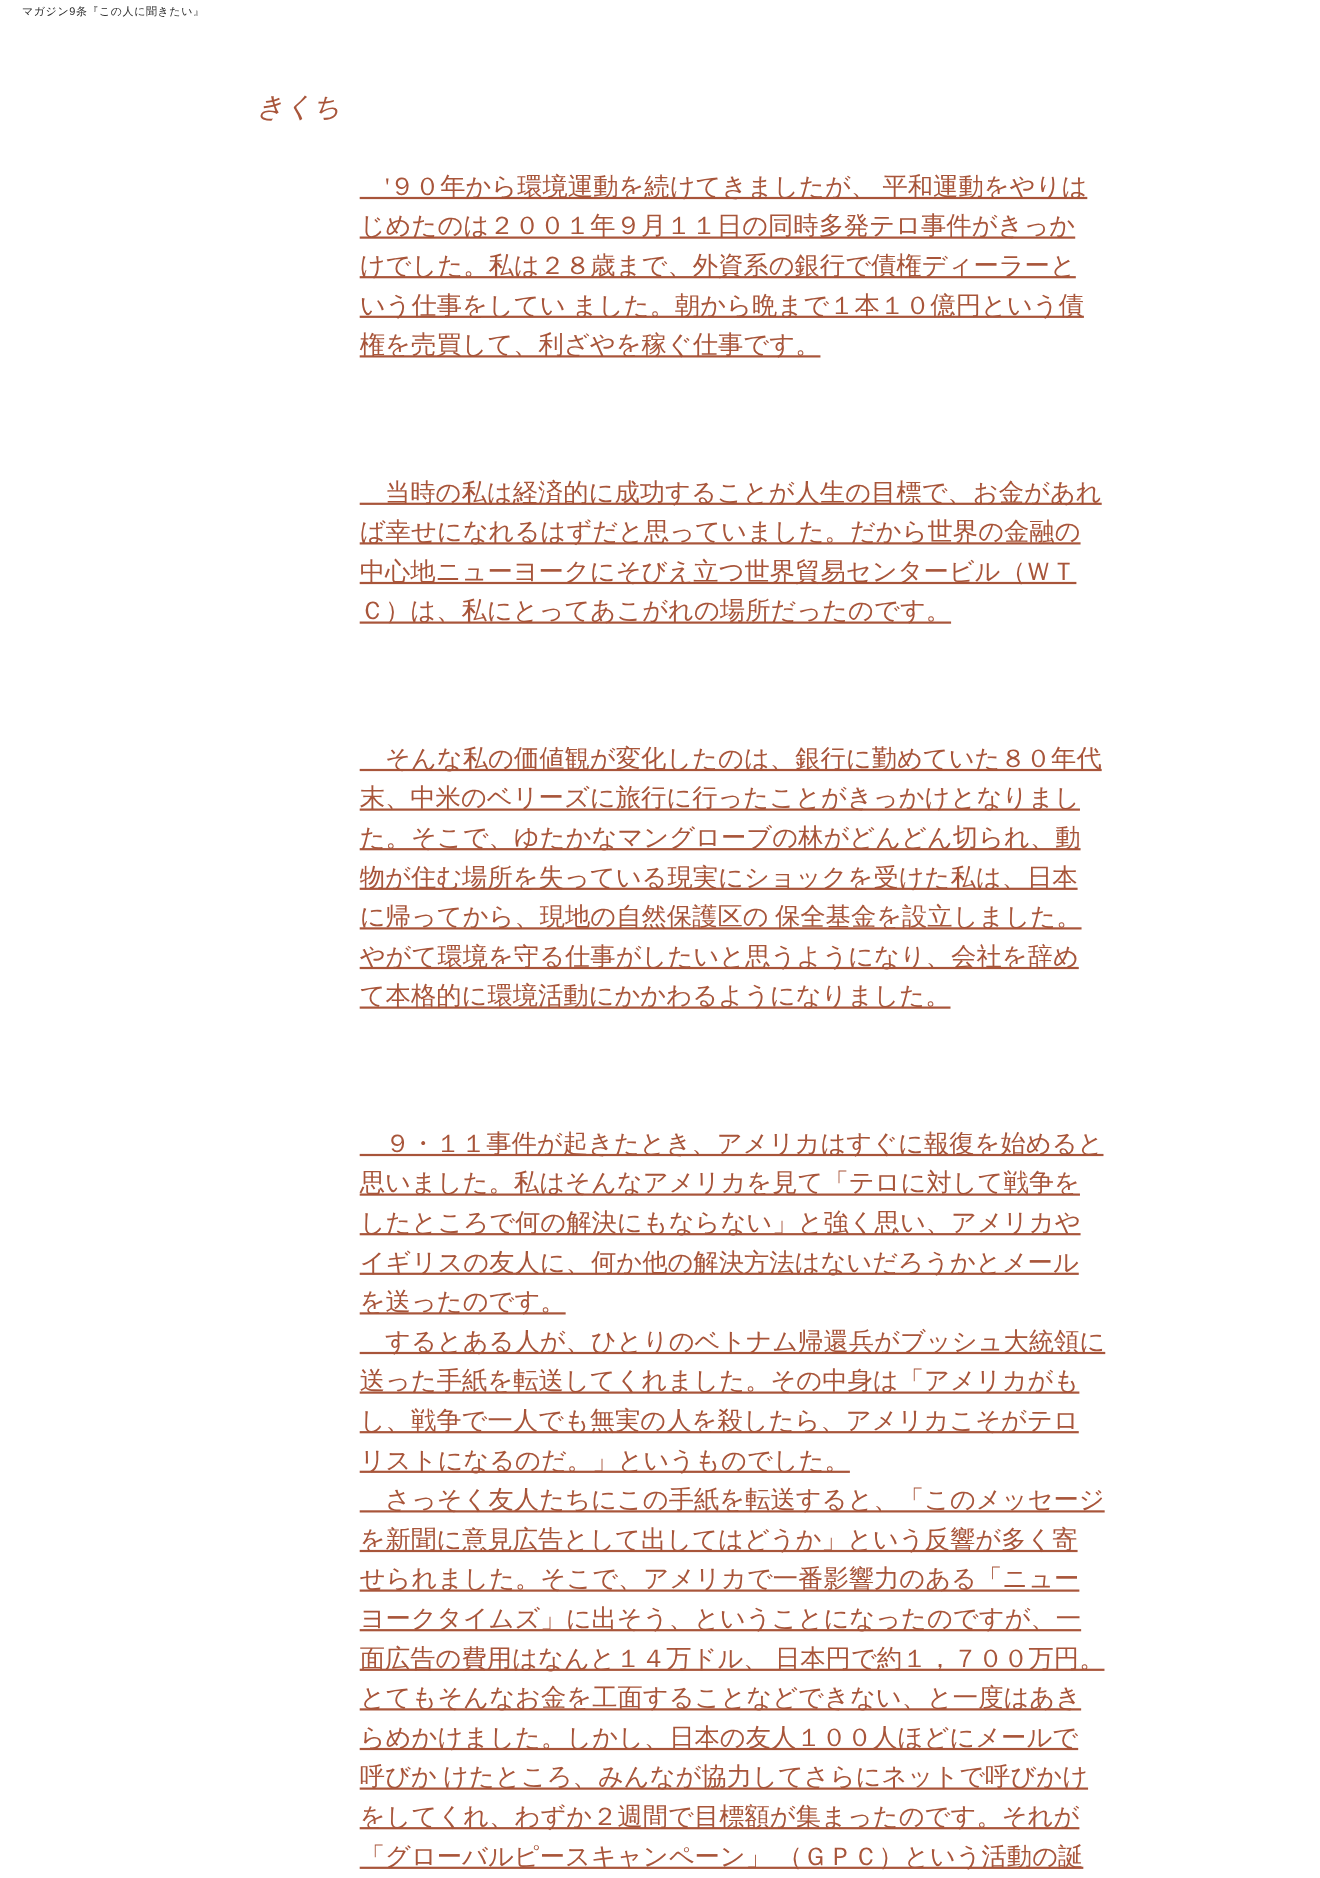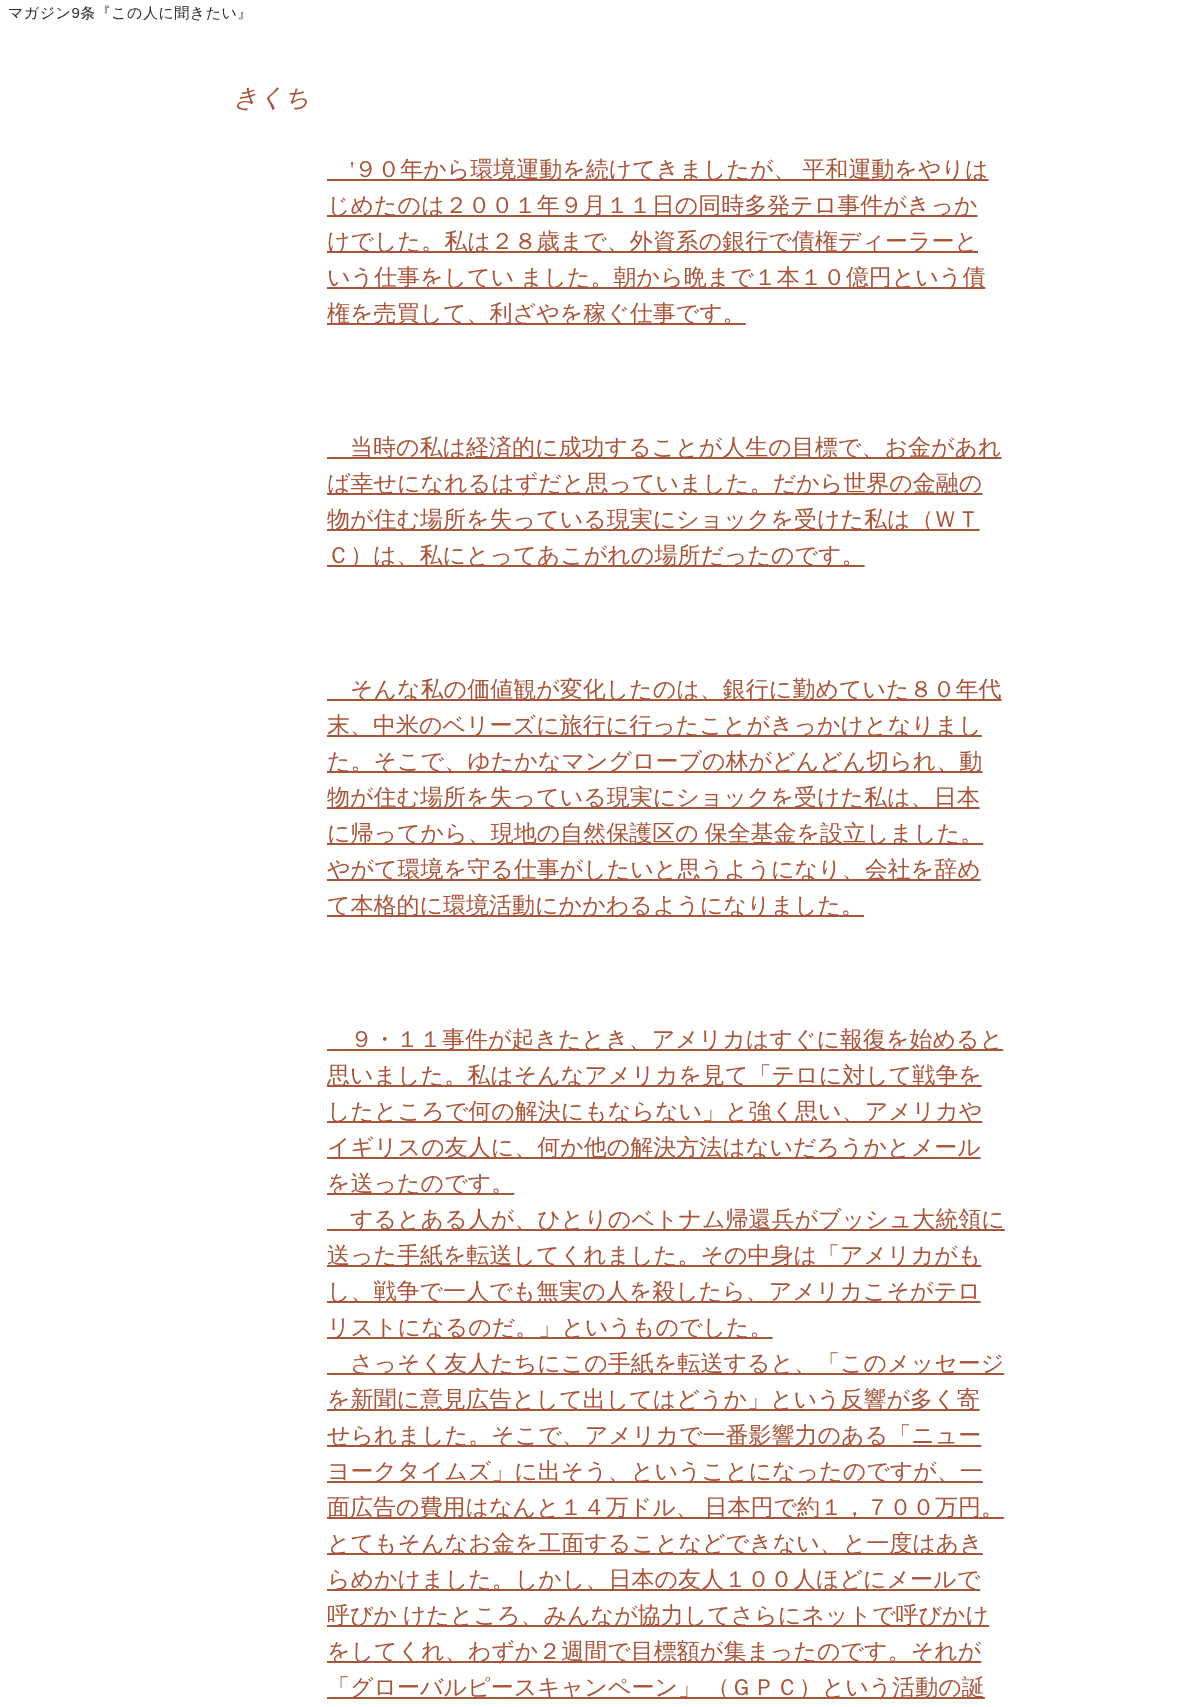--- a/index.html
+++ b/index.html
@@ -7,24 +7,24 @@
     .page {
       position: relative;
       width: 1200px;
       height: 1707px;
       background: #ffffff;
       overflow: hidden;
       font-family: "Liberation Serif", "DejaVu Serif", serif;
     }
     .doc-title {
       position: absolute;
-      left: 8px;
+      left: 20px;
       top: 4px;
       font-family: "Liberation Sans", "DejaVu Sans", sans-serif;
-      font-size: 15px;
+      font-size: 10px;
       font-weight: normal;
       letter-spacing: 0.5px;
       color: #2b2b2b;
     }
     .interview {
       position: absolute;
       left: 233px;
       top: 80px;
       width: 860px;
     }
@@ -61,21 +61,21 @@
     <div class="qa-row">
       <div class="speaker">きくち</div>
       <div class="speech">
         <p>　'９０年から環境運動を続けてきましたが、 平和運動をやりは
 じめたのは２００１年９月１１日の同時多発テロ事件がきっか
 けでした。私は２８歳まで、外資系の銀行で債権ディーラーと
 いう仕事をしてい ました。朝から晩まで１本１０億円という債
 権を売買して、利ざやを稼ぐ仕事です。</p>
         <p>　当時の私は経済的に成功することが人生の目標で、お金があれ
 ば幸せになれるはずだと思っていました。だから世界の金融の
-物が住む場所を失っている現実にショックを受けた私は（ＷＴ
+中心地ニューヨークにそびえ立つ世界貿易センタービル（ＷＴ
 Ｃ）は、私にとってあこがれの場所だったのです。</p>
         <p>　そんな私の価値観が変化したのは、銀行に勤めていた８０年代
 末、中米のベリーズに旅行に行ったことがきっかけとなりまし
 た。そこで、ゆたかなマングローブの林がどんどん切られ、動
 物が住む場所を失っている現実にショックを受けた私は、日本
 に帰ってから、現地の自然保護区の 保全基金を設立しました。
 やがて環境を守る仕事がしたいと思うようになり、会社を辞め
 て本格的に環境活動にかかわるようになりました。</p>
         <p>　９・１１事件が起きたとき、アメリカはすぐに報復を始めると
 思いました。私はそんなアメリカを見て「テロに対して戦争を

